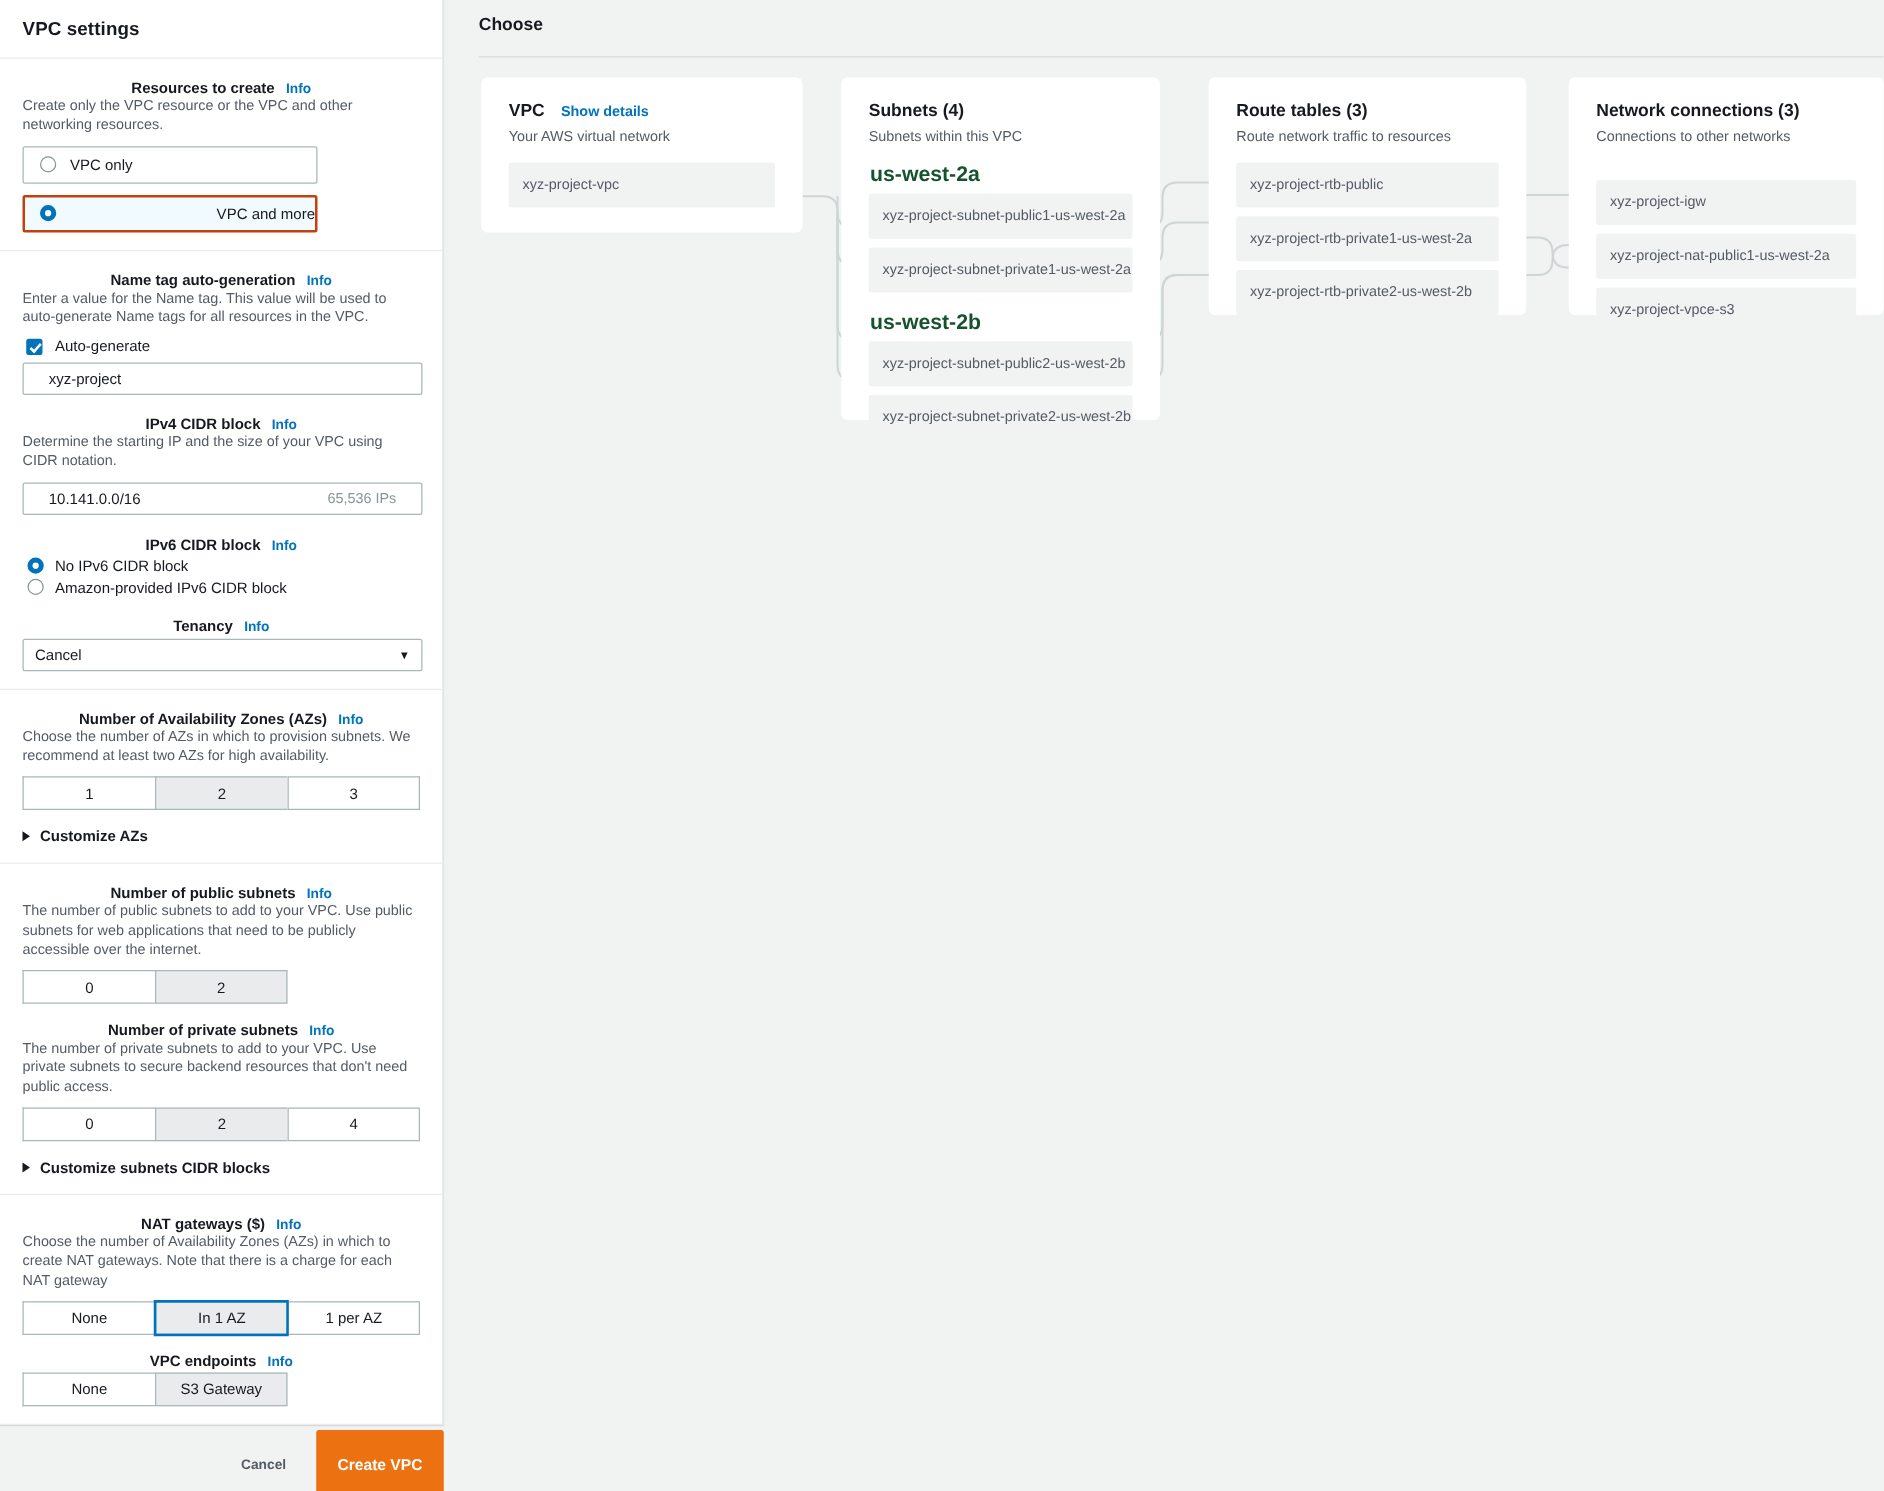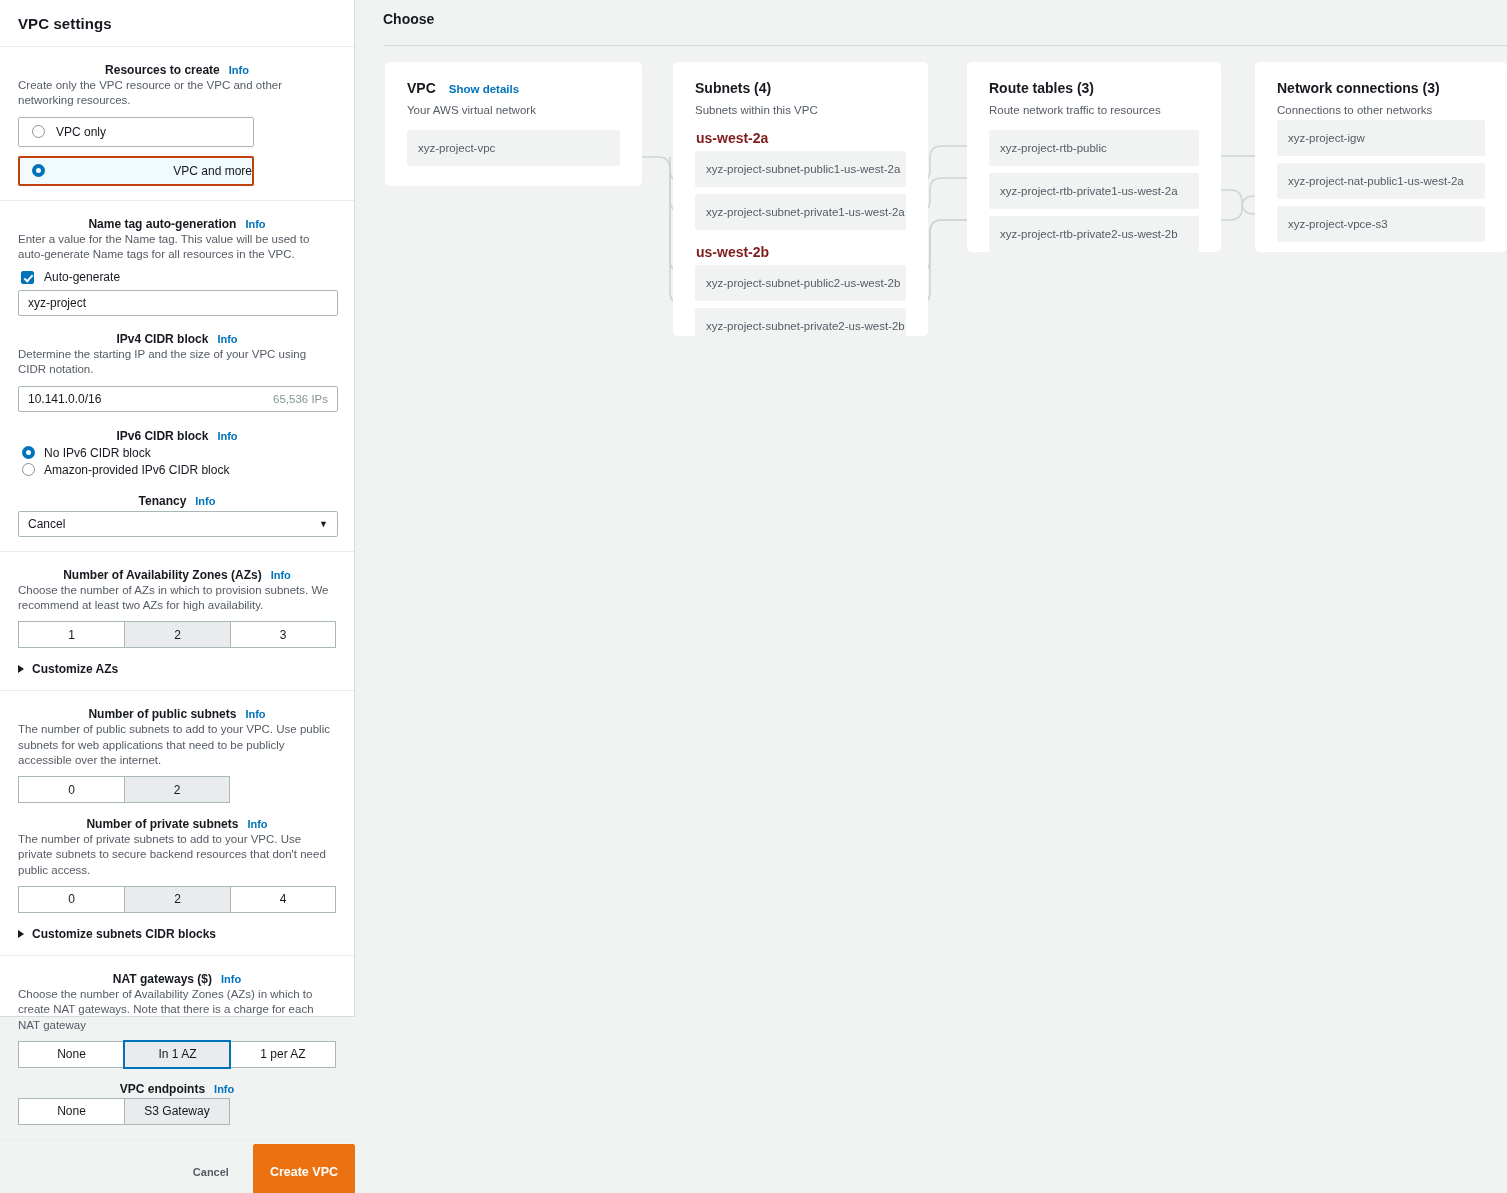--- a/index.html
+++ b/index.html
@@ -10,21 +10,21 @@
     font-family: "Liberation Sans", sans-serif;
     font-size: 12px;
     color: #16191f;
     overflow: hidden;
   }
   .page { position: relative; width: 1507px; height: 1193px; }
 
   
   .form-panel {
     position: absolute; left: 0; top: 0;
-    width: 355px; height: 1017px;
+    width: 355px; height: 1141px;
     background: #ffffff;
     border: 1px solid #d5dbdb;
     border-left: none;
     border-top: none;
   }
   .form-header {
     height: 47px;
     border-bottom: 1px solid #e9ebed;
     display: flex; align-items: center;
     padding-left: 18px;
@@ -120,21 +120,21 @@
     transform: rotate(42deg);
   }
   .cb-label { margin-left: 10px; font-size: 12px; color: #16191f; }
 
   
   .text-input {
     width: 320px; height: 26px;
     border: 1px solid #aab7b8; border-radius: 2px;
     background: #fff;
     display: flex; align-items: center;
-    padding: 0 9px;
+    padding: 0 20px;
     font-size: 12px; color: #16191f;
     margin-top: 2px;
   }
   .text-input .val { flex: 1; }
   .text-input .hint { color: #879596; font-size: 11.5px; }
 
   .select-input {
     width: 320px; height: 26px;
     border: 1px solid #aab7b8; border-radius: 2px;
     background: #fff;
@@ -230,21 +230,21 @@
   .pcard .psub {
     margin: 8px 0 0 0;
     font-size: 11.5px; color: #545b64;
   }
   .pcard .pbody { padding: 18px 22px 18px 22px; }
   .show-details {
     font-size: 11.5px; font-weight: bold; color: #0073bb;
     cursor: pointer; text-decoration: none;
   }
   .az-head {
-    font-size: 14px; font-weight: bold; color: #7f1d1d;
+    font-size: 17px; font-weight: bold; color: #14532d;
     margin: 14px 0 5px 1px;
   }
   .res-chip {
     background: #f1f3f3;
     border-radius: 2px;
     height: 36px;
     display: flex; align-items: center;
     padding-left: 11px;
     font-size: 11.5px; color: #545b64;
     margin-bottom: 7px;
@@ -469,21 +469,21 @@
           <div class="res-chip">xyz-project-rtb-private1-us-west-2a</div>
           <div class="res-chip last">xyz-project-rtb-private2-us-west-2b</div>
         </div>
       </div>
     </div>
 
     <div class="pcard" style="left:885px; top:62px; width:252px; height:190px;">
       <div class="pbody">
         <h2>Network connections (3)</h2>
         <div class="psub">Connections to other networks</div>
-        <div style="margin-top:4px">
+        <div style="margin-top:28px">
           <div class="res-chip">xyz-project-igw</div>
           <div class="res-chip">xyz-project-nat-public1-us-west-2a</div>
           <div class="res-chip last">xyz-project-vpce-s3</div>
         </div>
       </div>
     </div>
 
   </div>
 </div>
 

